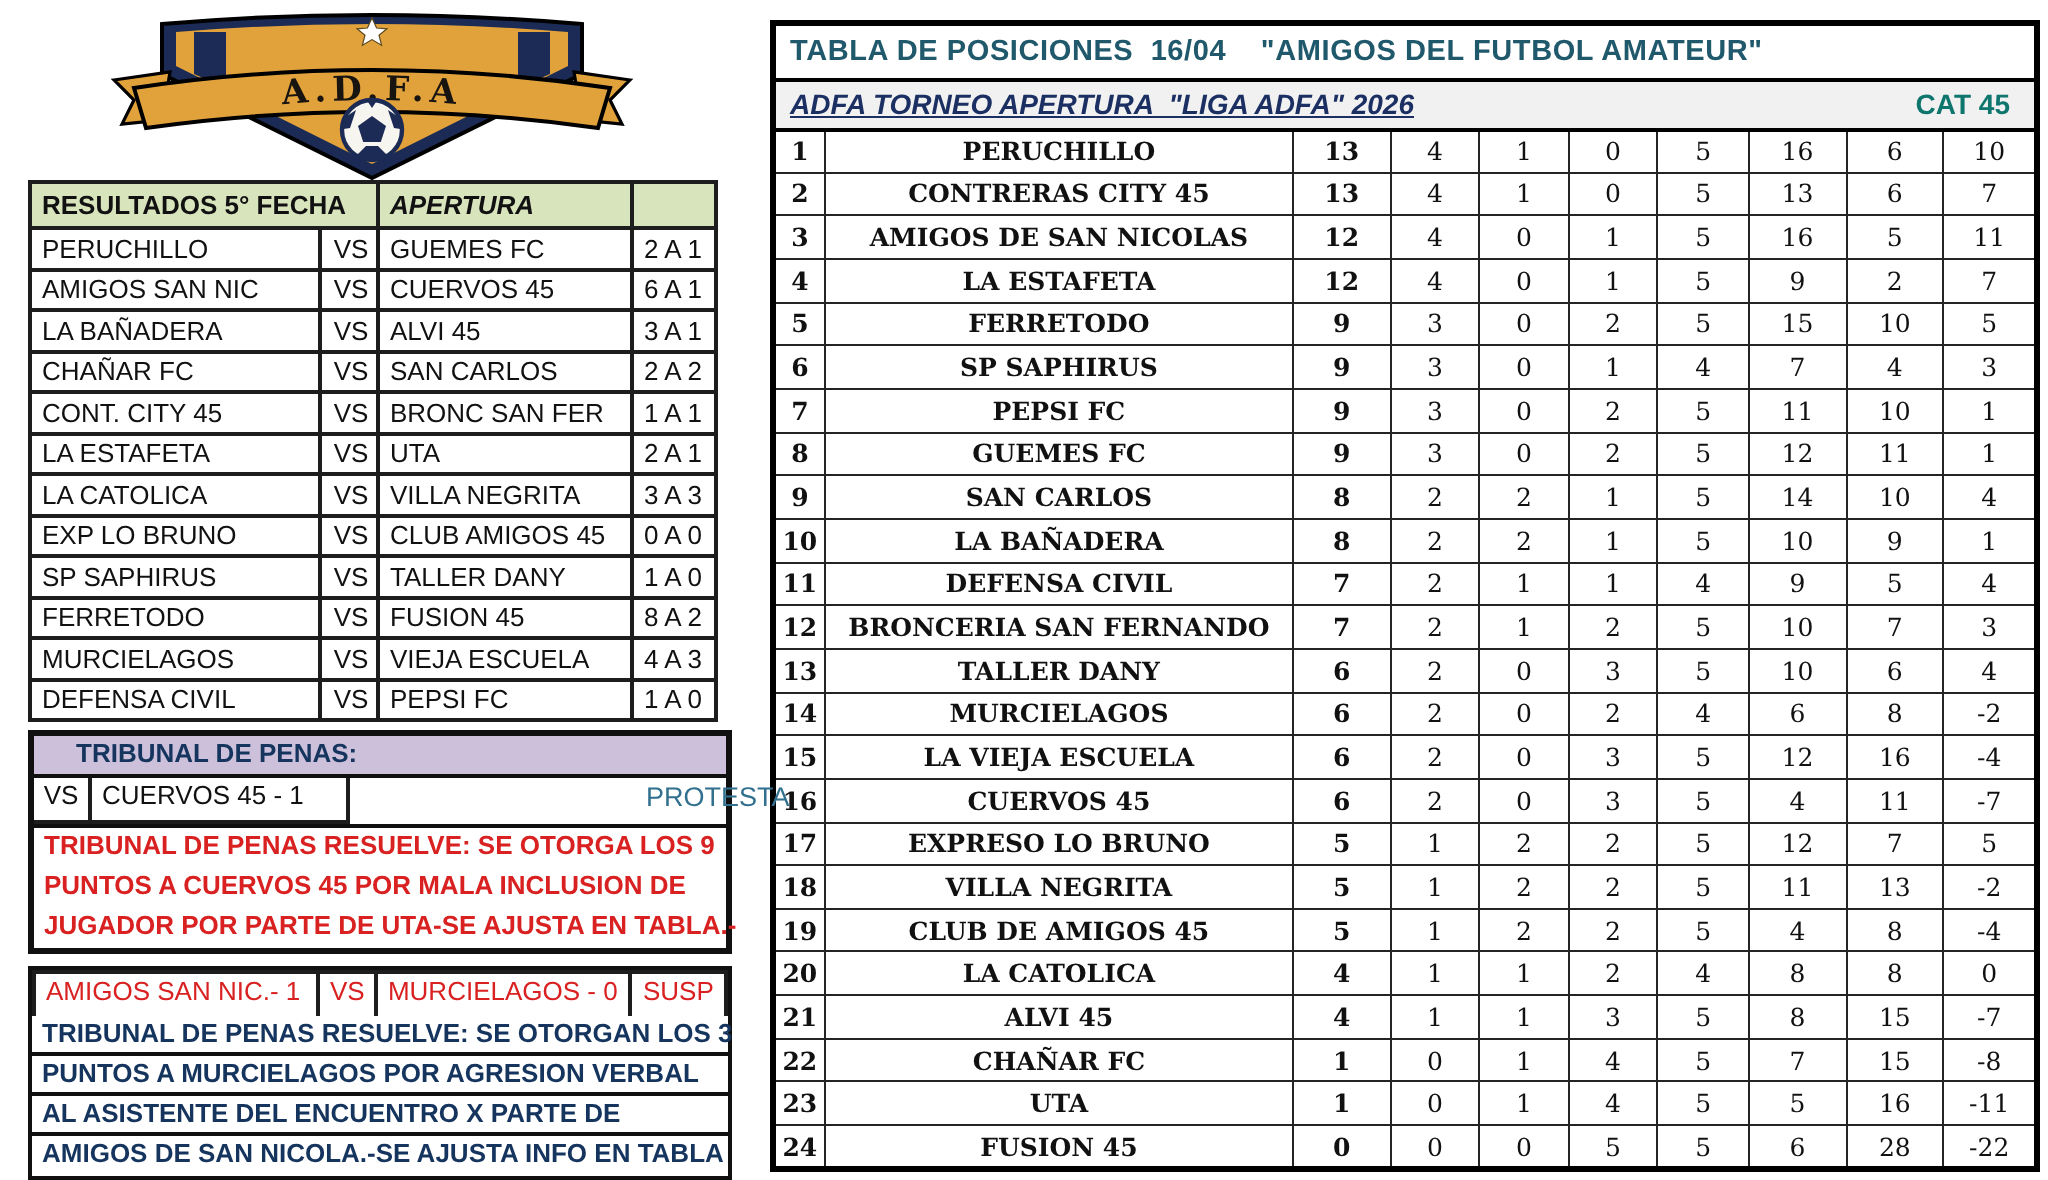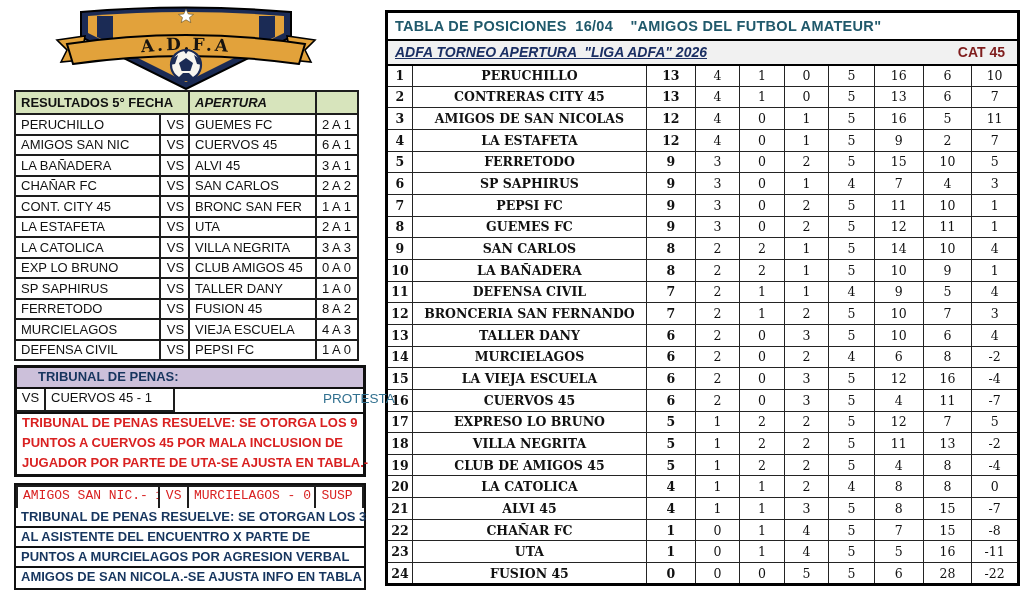--- a/index.html
+++ b/index.html
@@ -36,36 +36,36 @@
   .tc.c4 { width:48px; border-left-width:0; }
   .status-float { position:absolute; left:306px; top:2px; font-size:13.5px;
                   color:#31708f; white-space:nowrap; z-index:5; }
   .verdict { border-top:2px solid #101010; }
   .verdict .vline { font-size:13px; font-weight:bold; padding:1px 0 1px 5px;
                     height:20px; white-space:nowrap; }
   .verdict.red .vline { color:#d92121; }
   .verdict.navy .vline { color:#16355e; border-bottom:2px solid #101010; }
   .verdict.navy .vline:last-child { border-bottom:none; }
   #trib2 .verdict { border-top-width:0; }
-  .red-row { color:#d92121; font-weight:normal;font-family:Liberation Mono, monospace; }
+  .red-row { color:#d92121; font-weight:normal; }
   .red-row .tc { color:#d92121; }
 
   
   table.standings { position:absolute; left:385px; top:10px; width:635px; height:576px;
                     border-collapse:collapse; table-layout:fixed;
                     border:3px solid #000; }
   table.standings td, table.standings th { border:1.5px solid #242424; overflow:hidden; }
   tr.t-title th { height:28px; background:#fff; border-bottom:2px solid #000; }
   .title-text { display:block; text-align:left; padding-left:7px; font-size:14.5px;
                 font-weight:bold; color:#20596b; white-space:pre; letter-spacing:.3px; }
   tr.t-sub th { height:25px; background:#f1f1f1; border-bottom:2px solid #000; }
   .subwrap { display:flex; justify-content:space-between; align-items:center; padding:0 12px 0 7px; }
   .sub-text { font-size:14px; font-weight:bold; font-style:italic; color:#1b2f63;
               text-decoration:underline; white-space:pre; }
-  .cat-text { font-size:14px; font-weight:bold; color:#7f1d1d; }
+  .cat-text { font-size:14px; font-weight:bold; color:#0f766e; }
   tr.t-cols th { height:24px; background:#d7e4bc; font-size:12.5px; font-weight:bold;
                  text-align:center; color:#000; }
   table.standings tbody td { height:20.5px; font-family:"DejaVu Serif", serif;
                  font-size:12.5px; text-align:center; background:#fff; padding:0; }
   td.pos { background:#d7e4bc; font-weight:bold; }
   td.team { text-align:left; padding-left:4px; font-weight:bold; white-space:nowrap; font-size:12.5px; }
   td.pts { font-weight:bold; }
 </style>
 </head>
 <body>
@@ -212,22 +212,22 @@
 
 <div class="trib" id="trib2">
   <div class="trib-row red-row">
     <span class="tc c1">AMIGOS SAN NIC.- 1</span>
     <span class="tc c2">VS</span>
     <span class="tc c3">MURCIELAGOS - 0</span>
     <span class="tc c4">SUSP</span>
   </div>
   <div class="verdict navy">
       <div class="vline">TRIBUNAL DE PENAS RESUELVE: SE OTORGAN LOS 3</div>
+      <div class="vline">PUNTOS A MURCIELAGOS POR AGRESION VERBAL</div>
       <div class="vline">AL ASISTENTE DEL ENCUENTRO X PARTE DE</div>
-      <div class="vline">PUNTOS A MURCIELAGOS POR AGRESION VERBAL</div>
       <div class="vline">AMIGOS DE SAN NICOLA.-SE AJUSTA INFO EN TABLA</div>
     </div>
 </div>
 
 <table class="standings">
   <colgroup>
     <col style="width:25px">
       <col style="width:226px">
       <col style="width:47px">
     <col style="width:43px">

